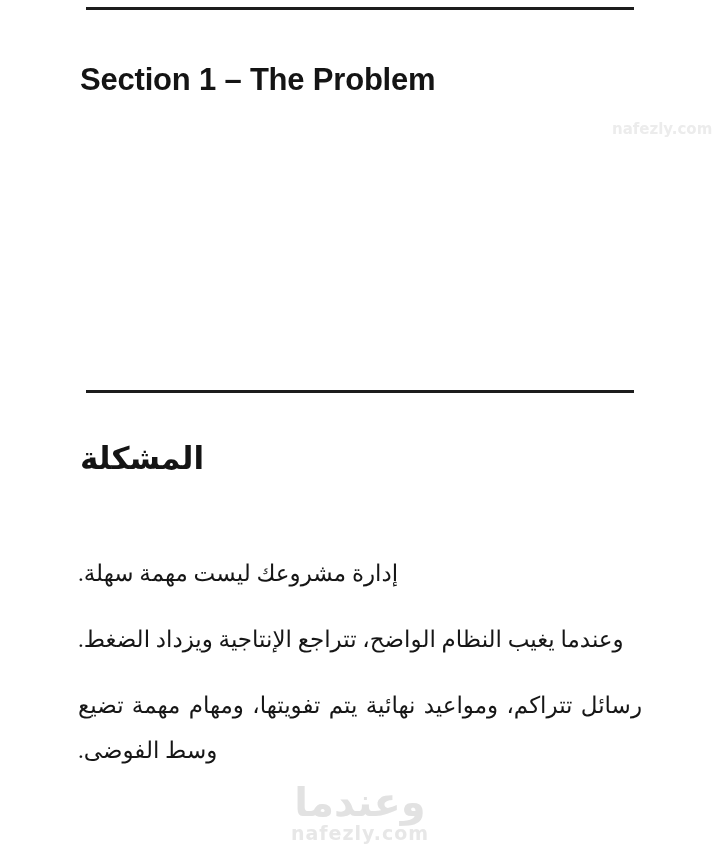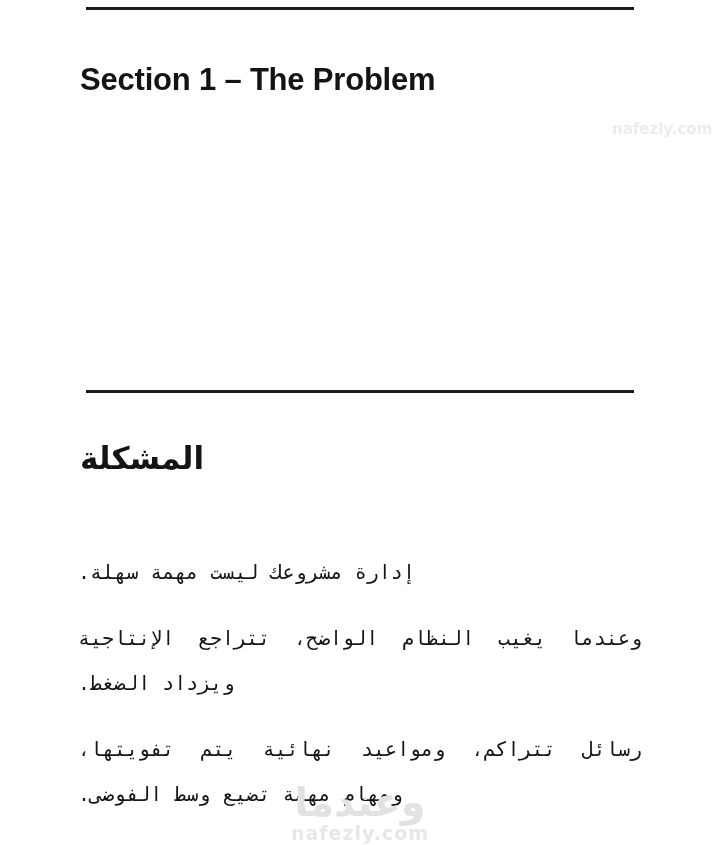--- a/index.html
+++ b/index.html
@@ -67,25 +67,25 @@
     position: absolute;
     top: 551px;
     left: 78px;
     width: 564px;
   }
   .para-ar {
     direction: rtl;
     unicode-bidi: embed;
     text-align: justify;
     text-align-last: left;
-    font-size: 20px;
+    font-size: 23px;
     line-height: 45px;
     color: #161616;
     margin-bottom: 21px;
-    font-family: Liberation Mono, monospace;
+    font-family: Liberation Serif, serif;
   }
   .wm-bottom {
     position: absolute;
     top: 782px;
     left: 50%;
     transform: translateX(-50%);
     text-align: center;
     pointer-events: none;
   }
   .wm-logo {

